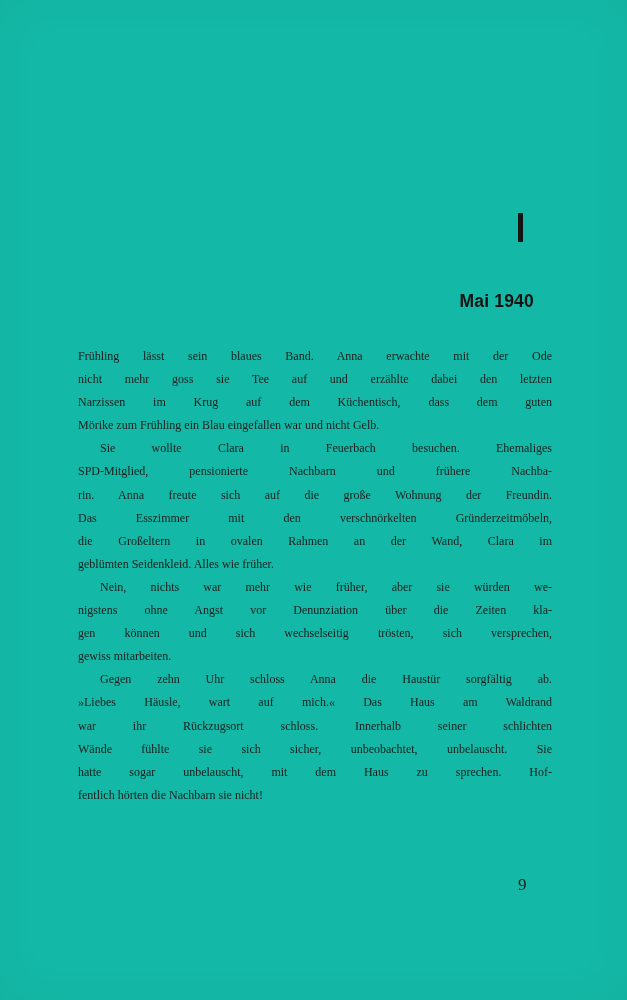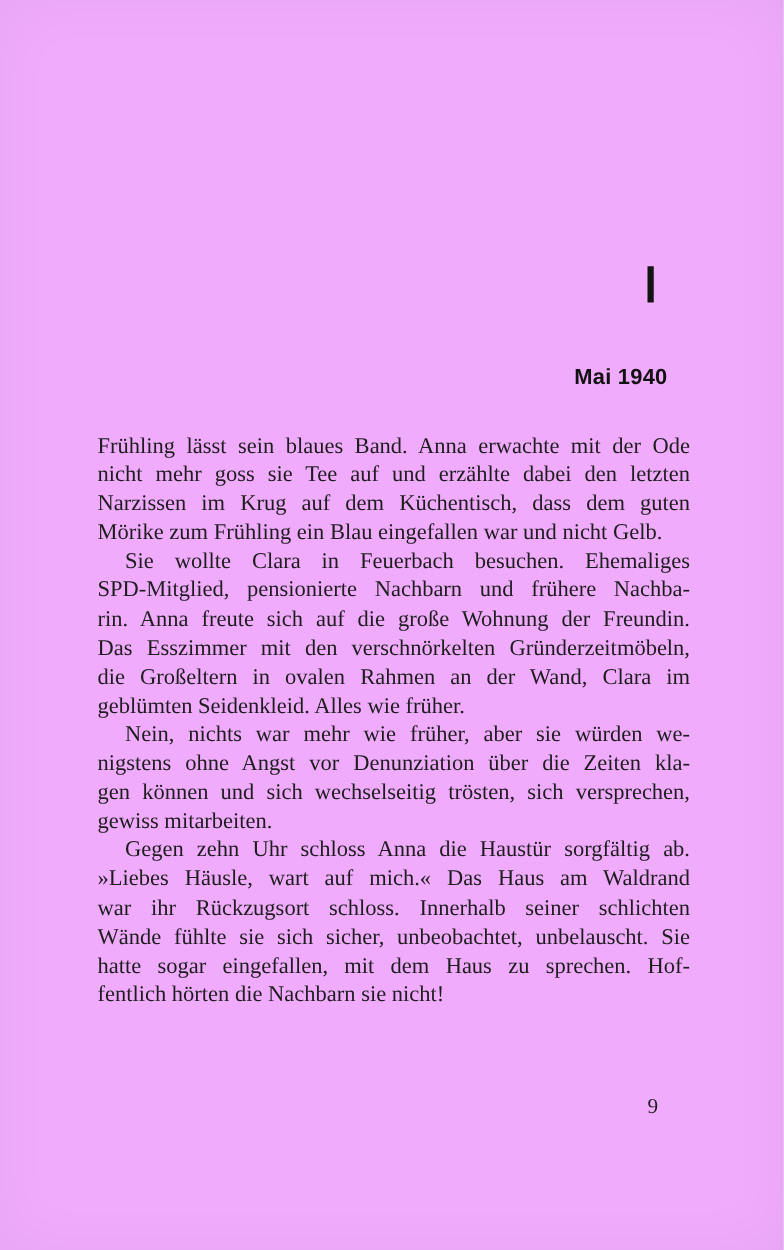--- a/index.html
+++ b/index.html
@@ -5,21 +5,21 @@
   html, body {
     margin: 0;
     padding: 0;
     background: #e9e9e9;
   }
   .page {
     position: relative;
     width: 627px;
     height: 1000px;
     margin: 0 auto;
-    background: #f0abfc;
+    background: #14b8a6;
     color: #1d1d1d;
     box-shadow: inset 0 0 50px rgba(0,0,0,0.035);
     overflow: hidden;
     font-family: "Liberation Serif", serif;
   }
   
   .chapter-mark {
     position: absolute;
     left: 518px;
     top: 213px;
@@ -46,21 +46,21 @@
     letter-spacing: 0.2px;
     color: #121212;
   }
   
   .body-text {
     position: absolute;
     top: 345px;
     left: 78px;
     width: 474px;
     font-family: "Liberation Serif", serif;
-    font-size: 18px;
+    font-size: 12px;
     color: #1d1d1d;
   }
   .line {
     height: 23.1px;
     line-height: 23.1px;
     text-align: justify;
     text-align-last: justify;
     overflow: hidden;
     white-space: nowrap;
   }
@@ -102,19 +102,19 @@
       <div class="line">die Großeltern in ovalen Rahmen an der Wand, Clara im</div>
       <div class="line last">geblümten Seidenkleid. Alles wie früher.</div>
       <div class="line indent">Nein, nichts war mehr wie früher, aber sie würden we-</div>
       <div class="line">nigstens ohne Angst vor Denunziation über die Zeiten kla-</div>
       <div class="line">gen können und sich wechselseitig trösten, sich versprechen,</div>
       <div class="line last">gewiss mitarbeiten.</div>
       <div class="line indent">Gegen zehn Uhr schloss Anna die Haustür sorgfältig ab.</div>
       <div class="line">»Liebes Häusle, wart auf mich.« Das Haus am Waldrand</div>
       <div class="line">war ihr Rückzugsort schloss. Innerhalb seiner schlichten</div>
       <div class="line">Wände fühlte sie sich sicher, unbeobachtet, unbelauscht. Sie</div>
-      <div class="line">hatte sogar eingefallen, mit dem Haus zu sprechen. Hof-</div>
+      <div class="line">hatte sogar unbelauscht, mit dem Haus zu sprechen. Hof-</div>
       <div class="line last">fentlich hörten die Nachbarn sie nicht!</div>
     </div>
 
   <div class="page-number">9</div>
 
 </div>
 
 </body></html>

